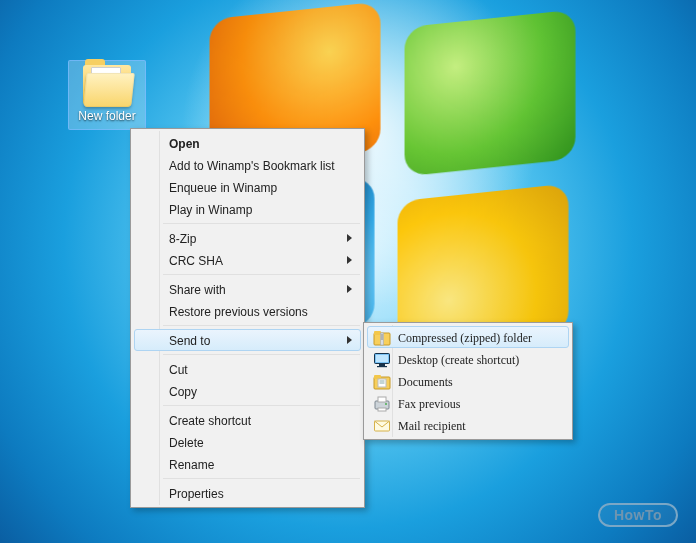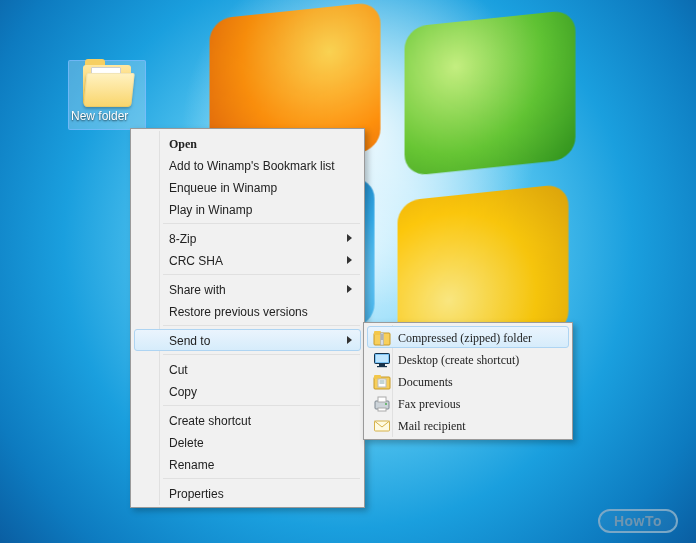--- a/index.html
+++ b/index.html
@@ -13,21 +13,21 @@
   .win-logo { position: absolute; left: 210px; top: 0px; width: 380px; height: 380px; pointer-events: none; }
   .win-q { position: absolute; width: 170px; height: 150px; border-radius: 22px; filter: blur(0.4px); opacity: 0.95; transform: skewX(-6deg) rotate(-6deg); }
   .q-r { background: radial-gradient(circle at 70% 30%, #ffd24a, #ff8a00 55%, #e05a00); left: 0; top: 10px; }
   .q-g { background: radial-gradient(circle at 30% 30%, #c8f07a, #63c42a 55%, #2f8f12); left: 195px; top: 18px; }
   .q-b { background: radial-gradient(circle at 70% 70%, #8fdcff, #2aa6e6 50%, #0a6db3); left: -6px; top: 185px; }
   .q-y { background: radial-gradient(circle at 30% 70%, #ffe77a, #ffc500 55%, #e2a100); left: 188px; top: 192px; }
   .light { position:absolute; width:420px; height:420px; left:150px; top:-80px; border-radius:50%; background: radial-gradient(circle, rgba(255,255,255,0.85), rgba(255,255,255,0) 60%); pointer-events:none; }
 
   
   .desktop-icon {
-    position: absolute; left: 68px; top: 60px; width: 78px; text-align: left;
+    position: absolute; left: 68px; top: 60px; width: 78px; text-align: center;
     padding: 4px 2px 6px;
     background: rgba(255,255,255,0.25);
     border: 1px solid rgba(125,186,255,0.7);
     border-radius: 2px;
   }
   .folder-glyph {
     width: 48px; height: 40px; margin: 0 auto 4px; position: relative;
   }
   .folder-back { position:absolute; inset:0; background: linear-gradient(#ffe7a0,#f7c94a); border-radius: 3px 3px 4px 4px; }
   .folder-tab { position:absolute; left:2px; top:-6px; width:20px; height:10px; background:#f6cf63; border-radius:3px 3px 0 0; }
@@ -52,41 +52,41 @@
     content: ""; position: absolute; right: -1px; top: 0; bottom: 0; width: 1px; background: #e0e0e0;
   }
   .ctx-item {
     position: relative;
     height: 22px; line-height: 22px;
     padding-left: 34px; padding-right: 20px;
     color: #222; white-space: nowrap;
     border: 1px solid transparent; border-radius: 3px;
     margin: 0 1px;
   }
-  .ctx-item.bold { font-weight: 600; font-family: Liberation Serif, serif; }
+  .ctx-item.bold { font-weight: 600; }
   .ctx-item .arrow {
     position: absolute; right: 8px; top: 6px; width: 0; height: 0;
     border-top: 4px solid transparent; border-bottom: 4px solid transparent; border-left: 5px solid #333;
   }
   .ctx-item.hover {
     background: linear-gradient(#eaf4fd, #d6ecfb);
     border-color: #aed4f2;
   }
   .ctx-sep {
     margin: 3px 2px 3px 30px; height: 1px; background: #e0e0e0;
   }
   .ctx.sub { left: 363px; top: 322px; width: 210px; font-family: Liberation Serif, serif; }
   .ctx.sub .ctx-item { padding-left: 30px; }
   .ctx.sub .ico { position:absolute; left:5px; top:2px; width:18px; height:18px; }
 
   
   .ico svg { width:18px; height:18px; display:block; }
 
   .howto {
-    position: absolute; right: 18px; bottom: 10px;
+    position: absolute; right: 18px; bottom: 16px;
     padding: 2px 14px; border: 2px solid #7aa7c6; border-radius: 16px;
     color: #6f95b0; font-size: 14px; font-weight: 600; letter-spacing: 0.5px;
     background: rgba(255,255,255,0.05);
   }
 </style>
 </head>
 <body>
 
 <div class="desktop">
 

